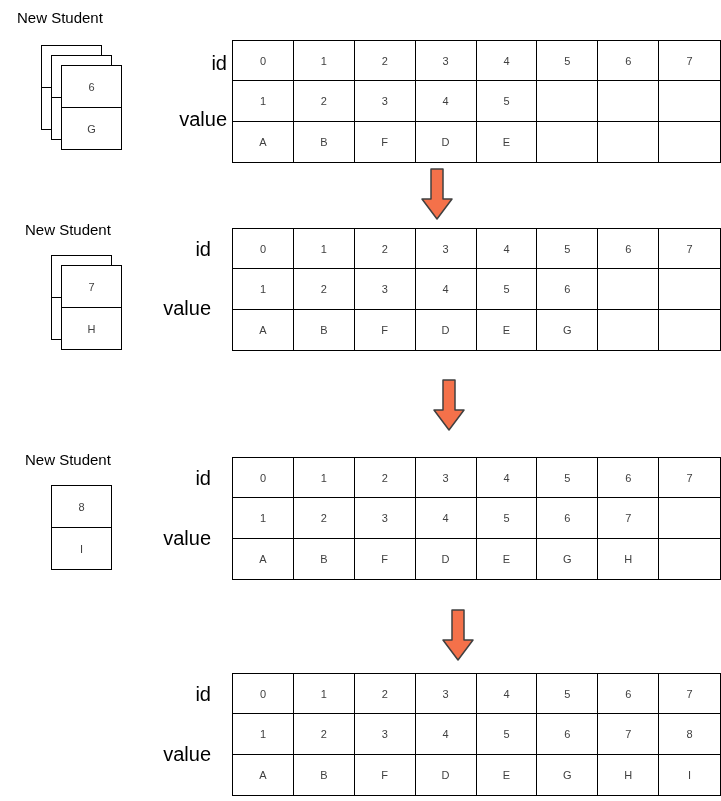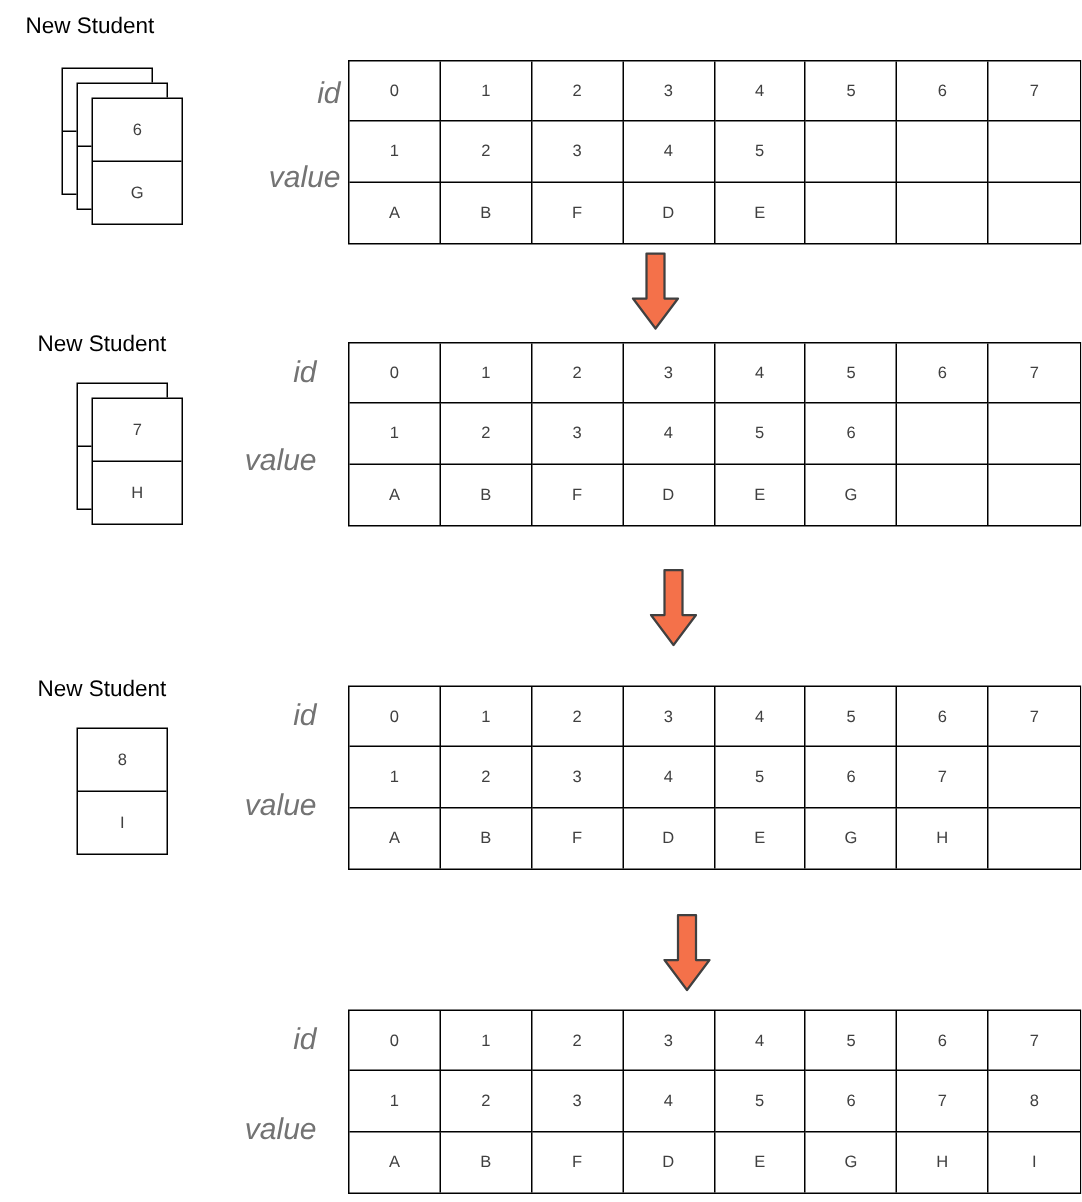--- a/index.html
+++ b/index.html
@@ -11,23 +11,22 @@
   .card {
     position:absolute; width:61px; height:85px; background:#fff;
     border:1px solid #000; box-sizing:border-box; display:flex; flex-direction:column;
   }
   .card .half {
     flex:1; display:flex; align-items:center; justify-content:center;
     font-size:11px; color:#404040; box-sizing:border-box;
   }
   .card .half:first-child { border-bottom:1px solid #000; }
   .row-label {
-    position:absolute; font-size:20px; color:#737373; transform:translateY(-50%);
+    position:absolute; font-size:20px; color:#000000; transform:translateY(-50%);
     white-space:nowrap;
-    font-style:italic;
   }
   .table {
     position:absolute; left:232px; width:487px; height:121px;
     border:1px solid #000; background:#fff;
     display:grid; grid-template-columns:repeat(8,1fr); grid-template-rows:repeat(3,1fr);
   }
   .cell {
     border-right:1px solid #000; border-bottom:1px solid #000;
     display:flex; align-items:center; justify-content:center;
     font-size:11px; color:#404040;

